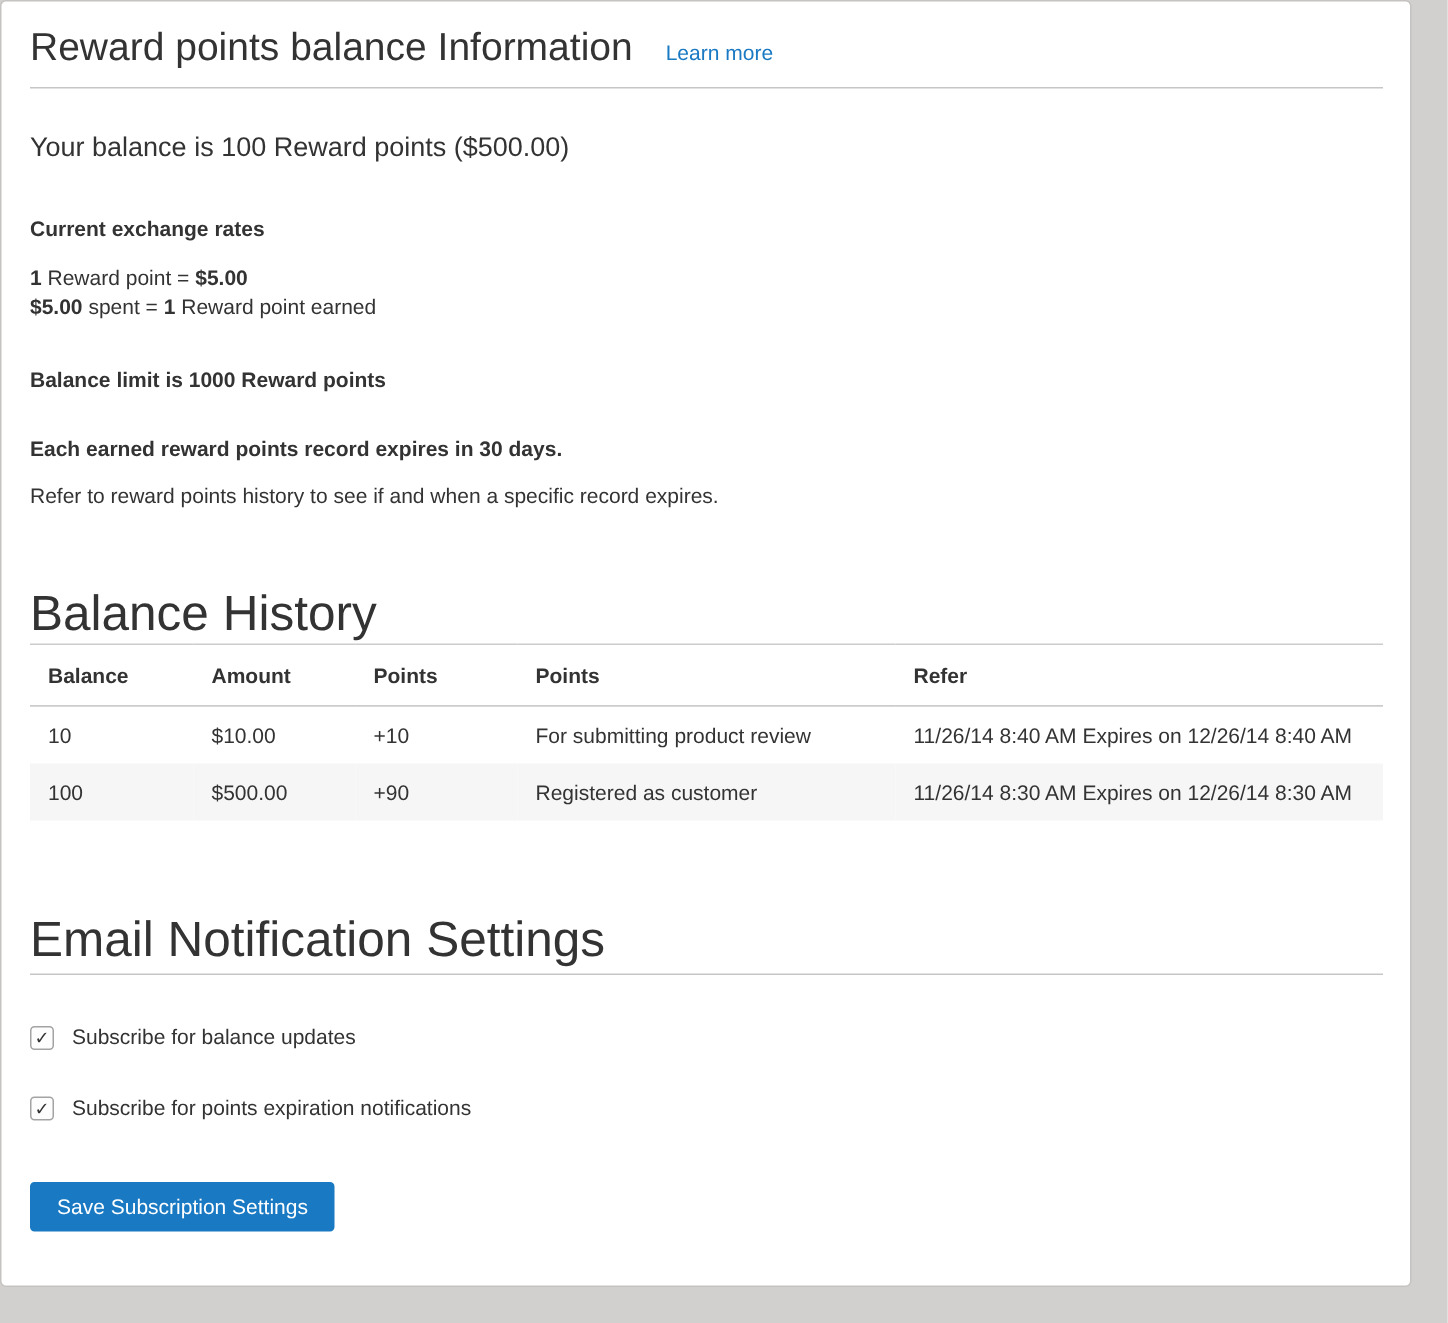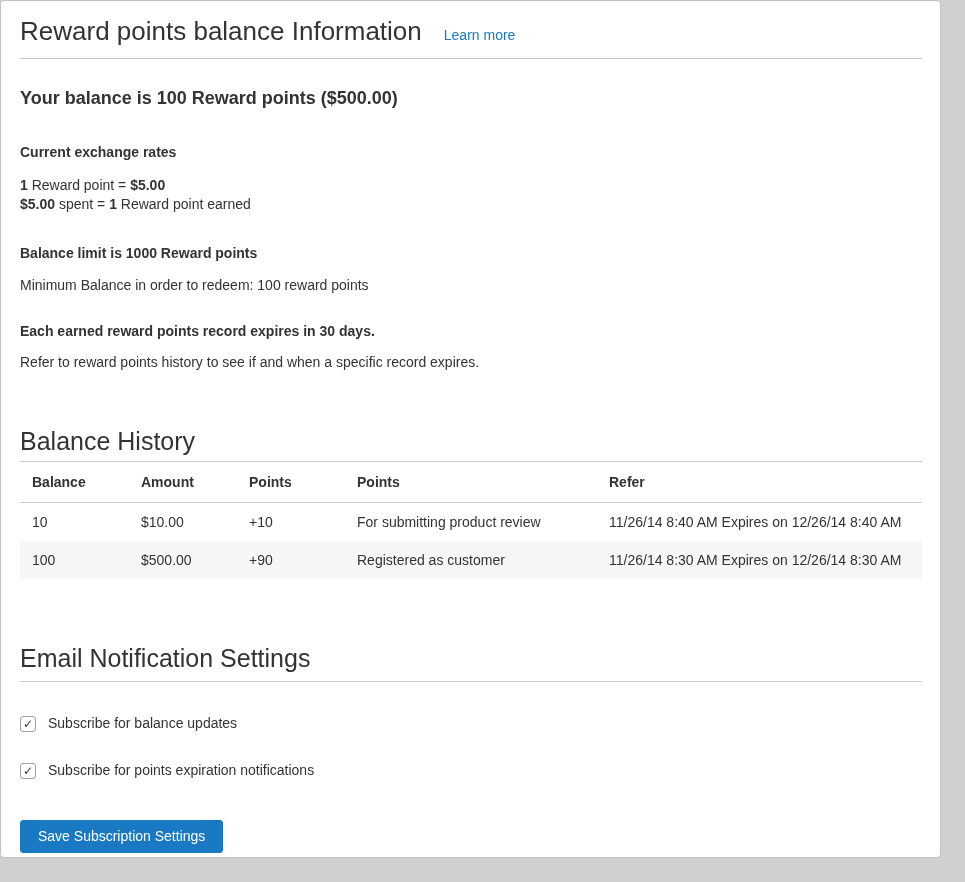--- a/index.html
+++ b/index.html
@@ -46,21 +46,20 @@
     color: #1979c3;
     text-decoration: none;
     cursor: pointer;
   }
 
   
   .balance-summary {
     margin: 28px 0 0;
     font-size: 18px;
     line-height: 23px;
-    font-weight: bold;
   }
   .subheading {
     margin: 0;
     font-weight: 700;
     line-height: 17px;
   }
   .mt-exchange-head { margin-top: 34px; }
   .exchange-lines {
     margin: 15px 0 0;
     line-height: 19px;
@@ -68,21 +67,21 @@
   .b { font-weight: 700; }
   .plain { margin: 0; line-height: 17px; }
   .mt-limit { margin-top: 31px; }
   .mt-min { margin-top: 15px; }
   .mt-expires { margin-top: 29px; }
   .mt-refer { margin-top: 14px; }
 
   
   .section-title {
     margin: 0;
-    font-size: 25px;
+    font-size: 33px;
     font-weight: 300;
     line-height: 30px;
     color: #333333;
   }
   .mt-history { margin-top: 55px; }
   .mt-email { margin-top: 64px; }
   .underlined {
     padding-bottom: 8px;
     border-bottom: 1px solid #c6c6c6;
   }
@@ -169,21 +168,20 @@
 
     
     <p class="subheading mt-exchange-head">Current exchange rates</p>
     <div class="exchange-lines">
       <div><span class="b">1</span><span> Reward point = </span><span class="b">$5.00</span></div>
       <div><span class="b">$5.00</span><span> spent = </span><span class="b">1</span><span> Reward point earned</span></div>
     </div>
 
     
     <p class="subheading mt-limit">Balance limit is 1000 Reward points</p>
-    <p class="plain mt-min">Minimum Balance in order to redeem: 100 reward points</p>
     <p class="subheading mt-expires">Each earned reward points record expires in 30 days.</p>
     <p class="plain mt-refer">Refer to reward points history to see if and when a specific record expires.</p>
 
     
     <h2 class="section-title mt-history">Balance History</h2>
     <table class="history">
       <colgroup>
         <col style="width:109px">
           <col style="width:108px">
           <col style="width:108px">

